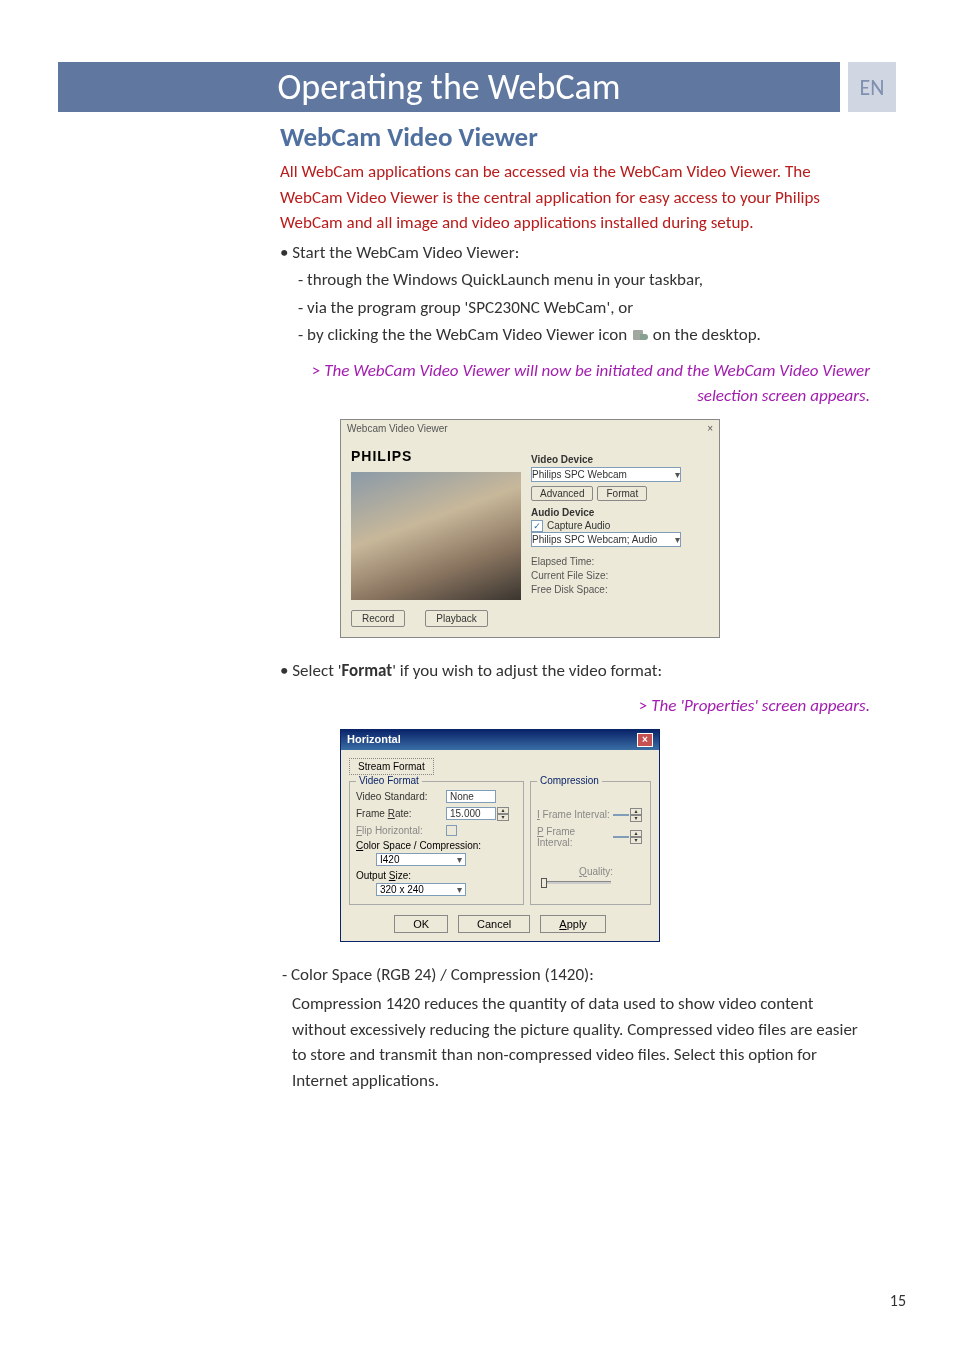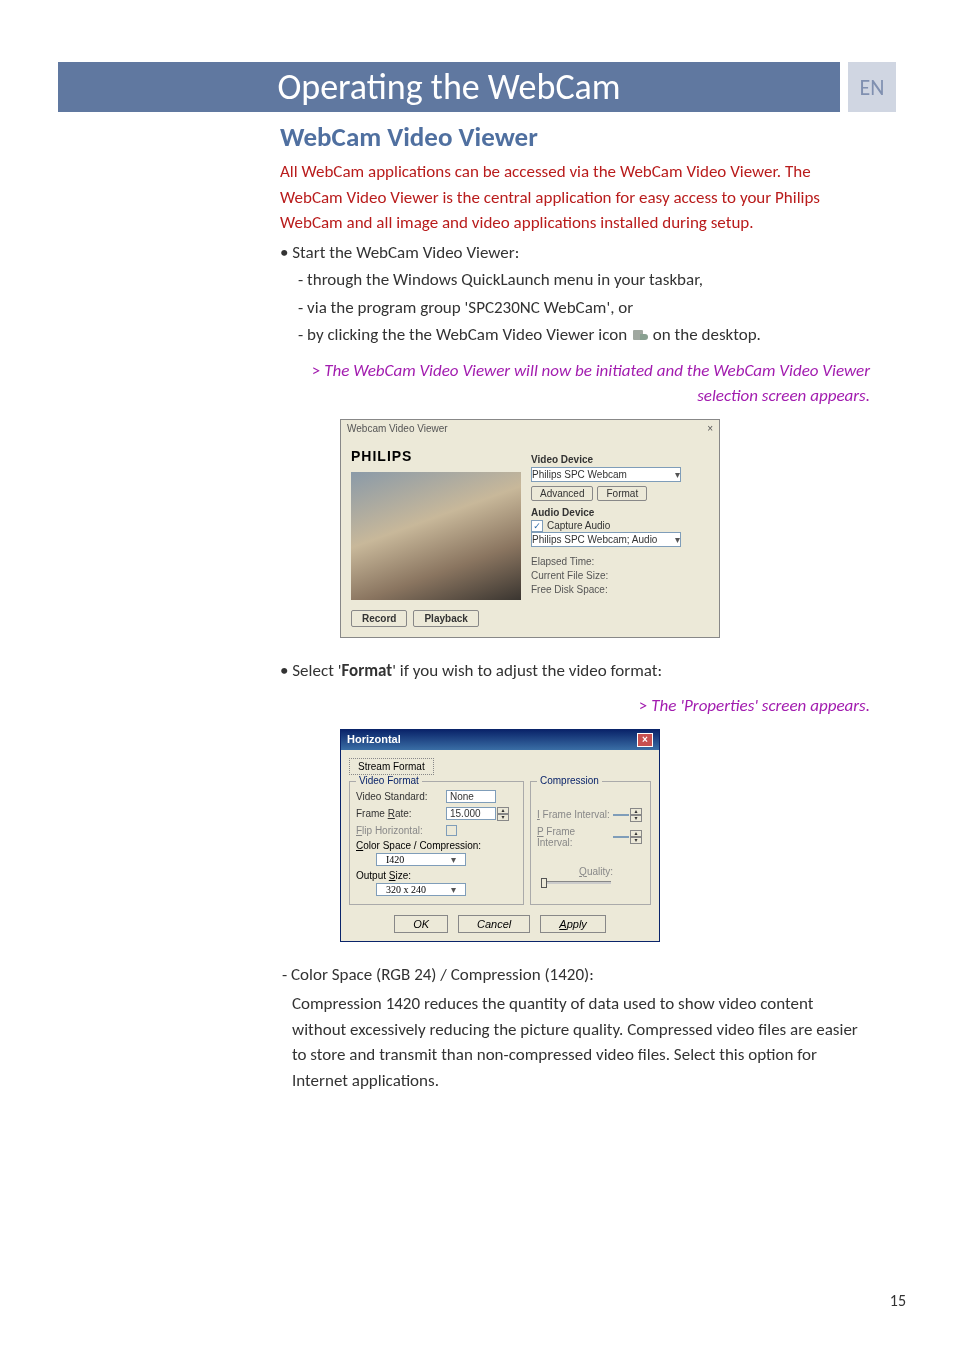--- a/index.html
+++ b/index.html
@@ -149,22 +149,21 @@
     }
     .preview-box {
       width: 170px;
       height: 128px;
       background: linear-gradient(160deg, #8a9aa8 0%, #c8b89a 40%, #8a7560 70%, #3a3530 100%);
       position: relative;
     }
     .btn-row {
       margin-top: 10px;
       display: flex;
-      gap: 6px;
-      font-weight: bold;
+      gap: 20px;
     }
     .win-btn {
       background: #ece9d8;
       border: 1px solid #888;
       border-radius: 2px;
       padding: 2px 10px;
       font-size: 10px;
       color: #333;
     }
     .viewer-right {
@@ -306,26 +305,25 @@
     .tiny-input {
       background: #fff;
       border: 1px solid #7f9db9;
       padding: 0 3px;
       font-size: 10px;
       width: 50px;
     }
     .tiny-select {
       background: #fff;
       border: 1px solid #7f9db9;
-      padding: 0 9px;
+      padding: 0 3px;
       font-size: 10px;
       width: 90px;
       display: flex;
       justify-content: space-between;
-      font-family: Liberation Serif, serif;
     }
     .tiny-select::after {
       content: "▾";
       color: #555;
     }
     .spinner {
       width: 12px;
       display: flex;
       flex-direction: column;
       margin-left: 1px;
@@ -342,21 +340,20 @@
       display: flex;
       justify-content: center;
       gap: 10px;
       margin-top: 10px;
     }
     .dialog-btn {
       background: #ece9d8;
       border: 1px solid #888;
       padding: 2px 18px;
       font-size: 11px;
-      font-style: italic;
     }
     .icon-inline {
       display: inline-block;
       width: 18px;
       height: 14px;
       vertical-align: middle;
       position: relative;
     }
     .icon-inline::before {
       content: "";

